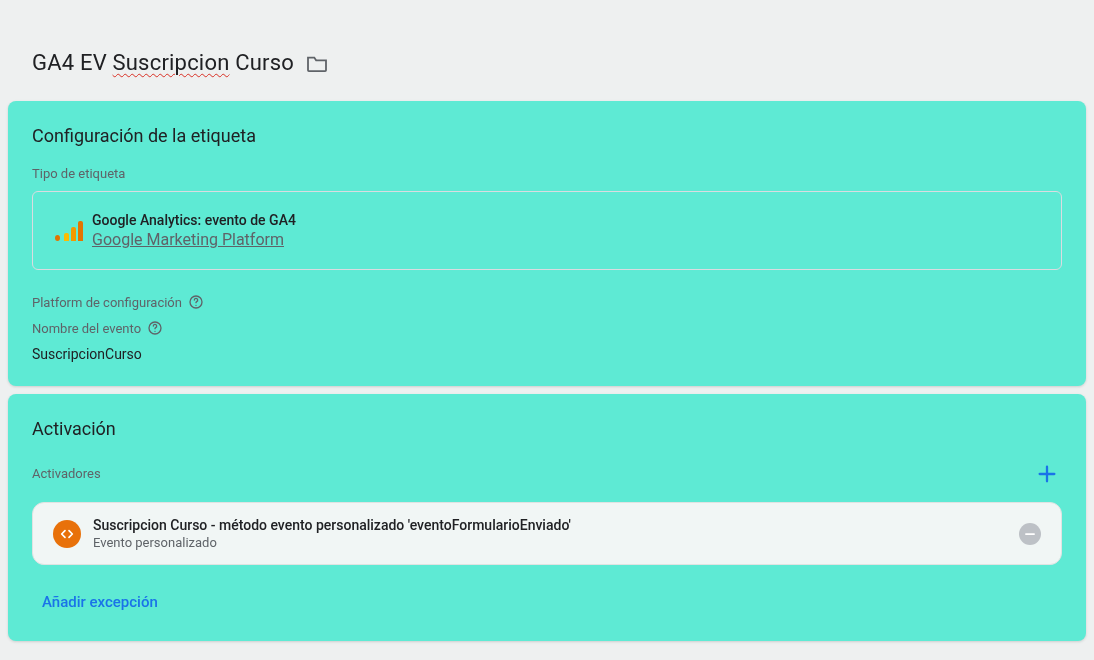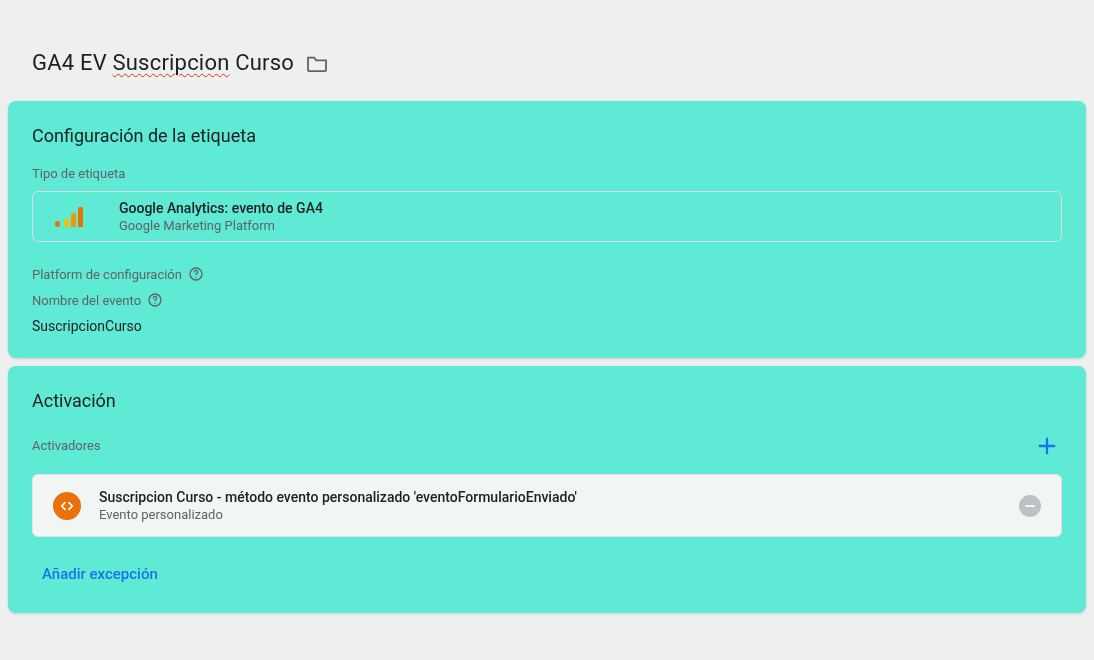--- a/index.html
+++ b/index.html
@@ -59,46 +59,47 @@
     .help-icon, .info-icon {
       display: inline-flex;
       align-items: center;
       justify-content: center;
     }
     .help-icon svg, .info-icon svg { display:block; }
 
     .tag-type-box {
       border: 1px solid #dadce0;
       border-radius: 6px;
-      padding: 8px 22px;
-      display: flex;
-      align-items: center;
-      gap: 36px;
+      padding: 20px 22px;
+      display: flex;
+      align-items: center;
+      gap: 9px;
       margin-bottom: 24px;
     }
     .ga4-icon {
       width: 28px;
       display: flex;
       align-items: flex-end;
       gap: 2px;
     }
     .ga4-icon .bar { width: 6px; border-radius: 2px 2px 0 0; }
     .ga4-icon .b1 { height: 8px; background:#fbbc04; }
     .ga4-icon .b2 { height: 14px; background:#f29900; }
     .ga4-icon .b3 { height: 20px; background:#e37400; }
     .ga4-icon .dot { width:6px; height:6px; border-radius:50%; background:#e37400; align-self:flex-end; margin-right:2px;}
     .tag-type-text .primary {
       font-size: 14px;
       font-weight: 500;
       color: #202124;
       margin-bottom: 2px;
     }
     .tag-type-text .secondary {
-      font-size: 13px;
+      font-size: 16px;
       color: #5f6368;
+      text-decoration: underline;
     }
     .config-value-row {
       display: flex;
       align-items: center;
       gap: 12px;
       font-size: 14px;
       color: #202124;
       margin-bottom: 24px;
     }
     .event-name-value {
@@ -110,25 +111,25 @@
       display: flex;
       align-items: center;
       justify-content: space-between;
       margin-bottom: 10px;
     }
     .add-btn { color: #1a73e8; cursor: pointer; padding: 4px; }
 
     .trigger-box {
       background: #f1f6f5;
       border: 1px solid #e0e3e2;
-      border-radius: 6px;
+      border-radius: 12px;
       padding: 14px 20px;
       display: flex;
       align-items: center;
-      gap: 18px;
+      gap: 12px;
     }
     .trigger-icon {
       width: 28px; height: 28px; border-radius: 50%;
       background: #e8710a;
       display: flex; align-items: center; justify-content: center;
       color: #fff;
       flex-shrink: 0;
     }
     .trigger-text .primary { font-size: 14px; color:#202124; font-weight: 500; }
     .trigger-text .secondary { font-size: 13px; color:#5f6368; margin-top:2px; }

